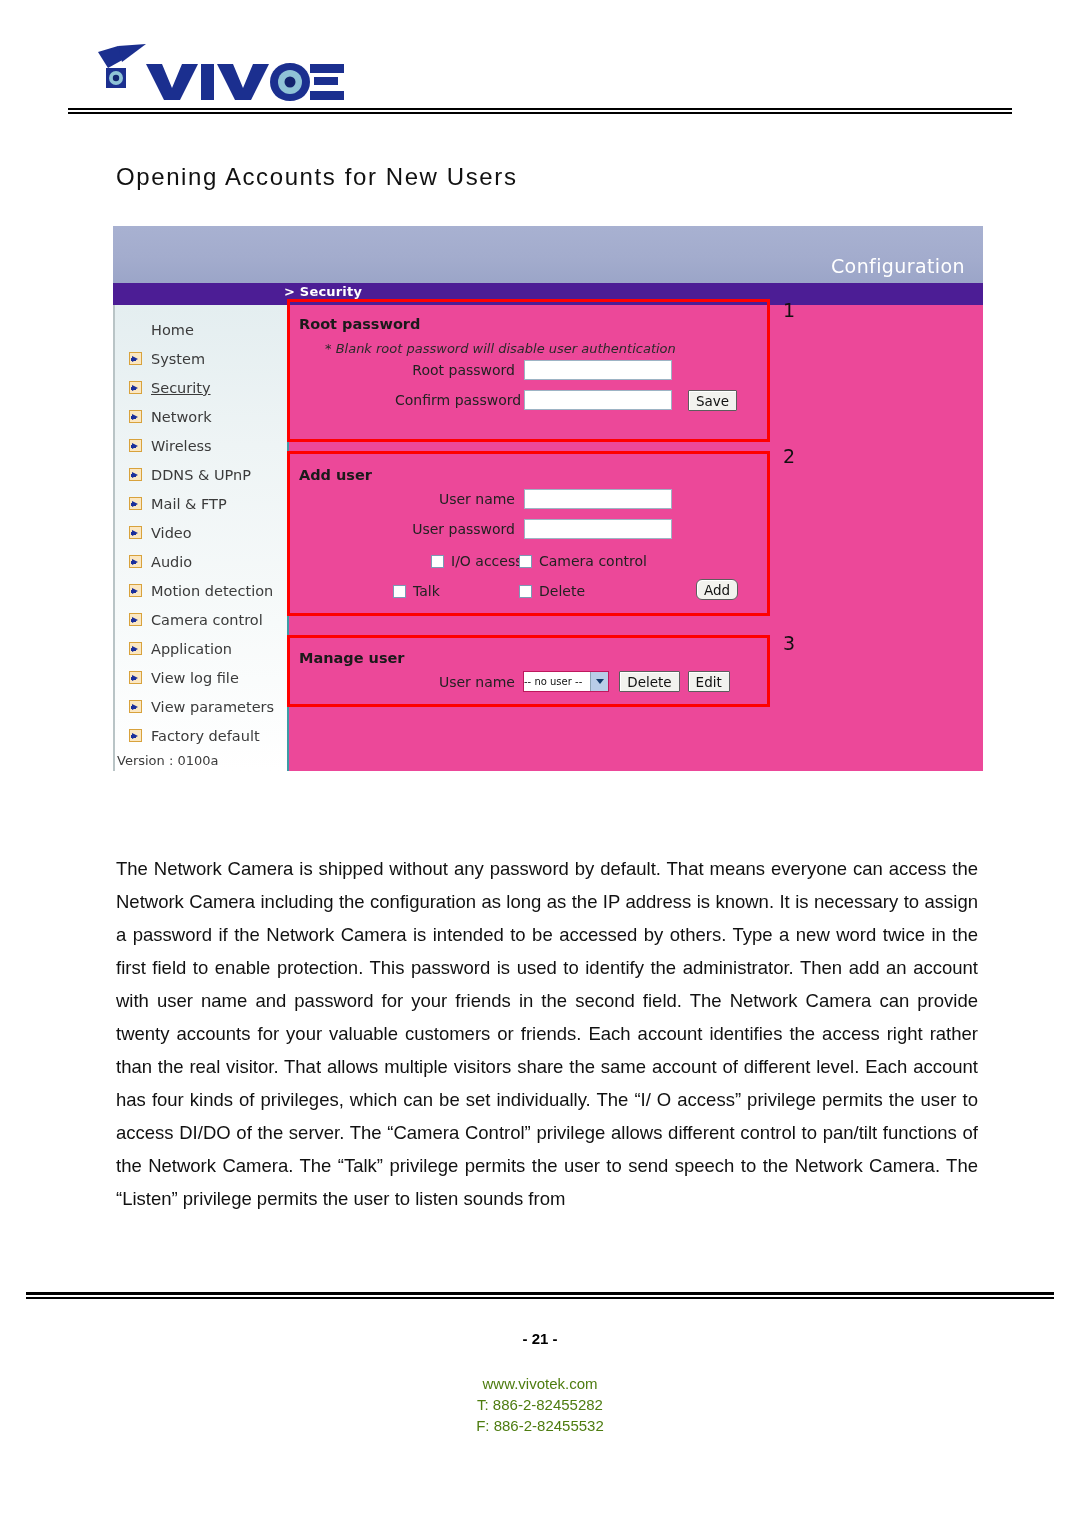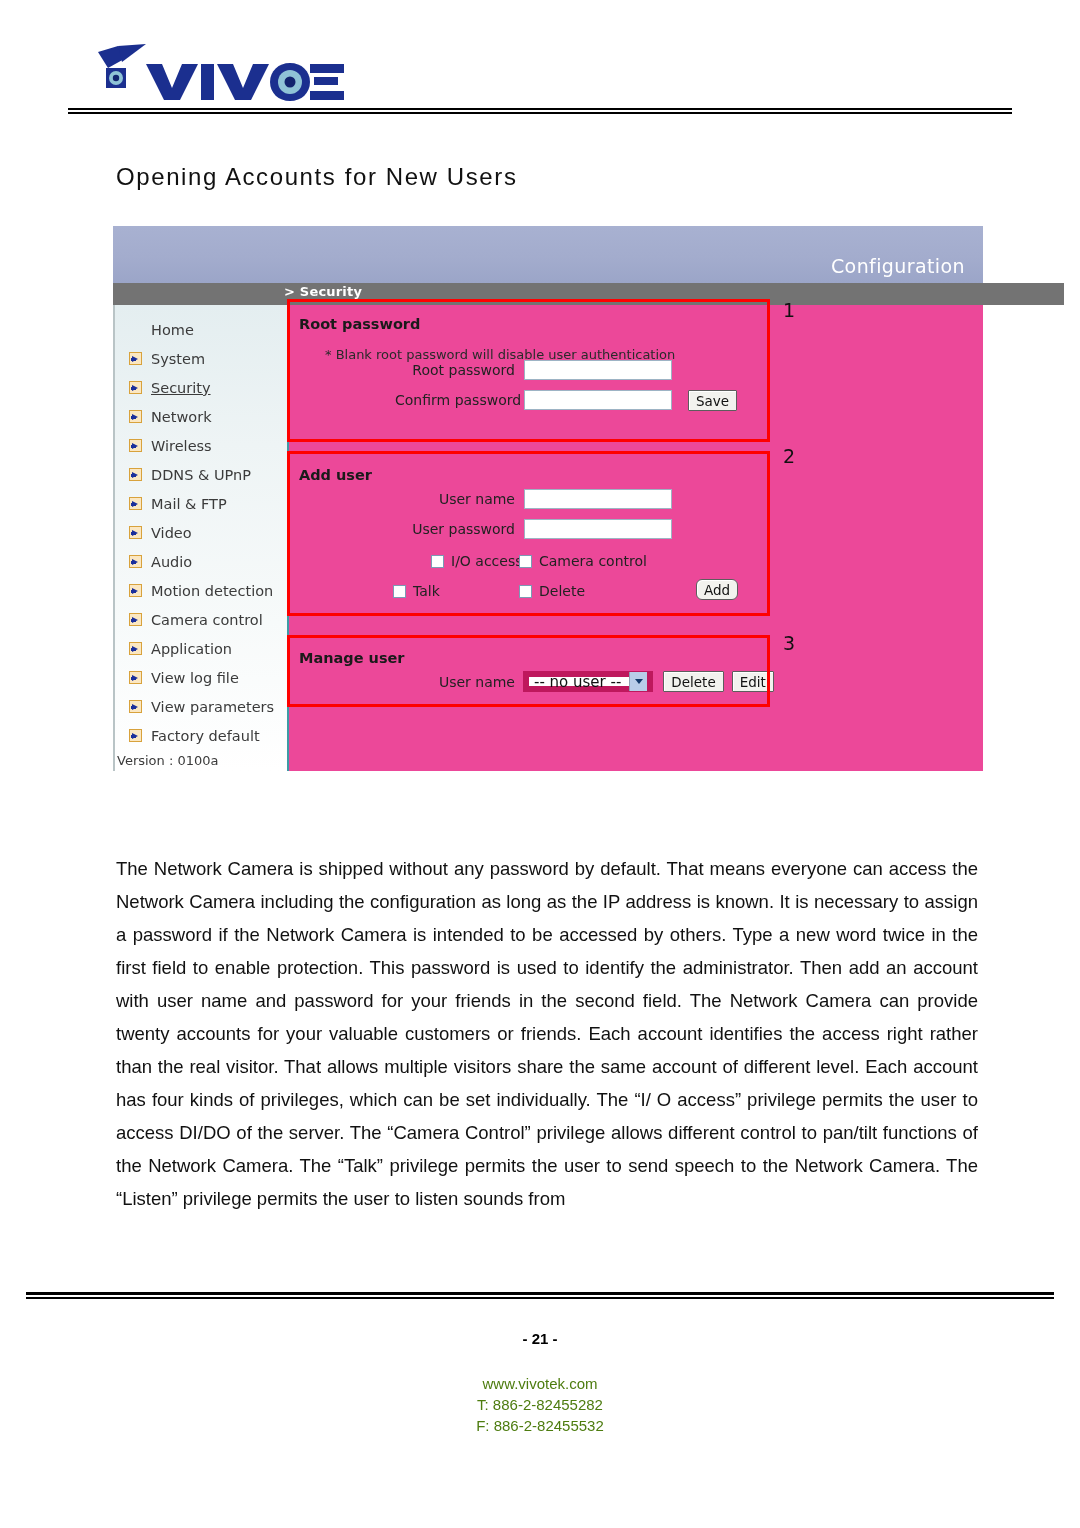--- a/index.html
+++ b/index.html
@@ -37,22 +37,22 @@
   .shot-topbar{
     position:absolute; left:0; top:0; width:870px; height:57px;
     background:linear-gradient(180deg,#a8b1d1 0%, #a3ACCD 55%, #9ba5c8 100%);
   }
   .shot-topbar .cfg {
     position:absolute; right:18px; bottom:6px;
     color:#ffffff; font-size:19px; letter-spacing:.4px;
     font-family:"DejaVu Sans", sans-serif;
   }
   .shot-subbar{
-    position:absolute; left:0; top:57px; width:951px; height:22px;
-    background:#737373;
+    position:absolute; left:0; top:57px; width:870px; height:22px;
+    background:#4c1d95;
   }
   .shot-subbar .crumb{
     position:absolute; left:171px; top:1px;
     font-size:13px; color:#ffffff; font-weight:bold;
     font-family:"DejaVu Sans", sans-serif;
     letter-spacing:.2px;
   }
 
   
   .shot-side{
@@ -137,22 +137,22 @@
   }
   .cbx{
     width:13px; height:13px; border:1px solid #7b9ab5; background:#fff;
     display:inline-block; margin-right:7px; vertical-align:middle;
   }
   .cbx-label{
     font-size:14px; color:#222; font-family:"DejaVu Sans", sans-serif; white-space:nowrap;
   }
   .sel{
     display:inline-flex; align-items:center; height:21px;
-    border:6px solid #be185d; background:#fff; font-size:15px;
-    font-family:"DejaVu Sans", sans-serif; color:#111; padding-left:5px; margin-left:8px;
+    border:1px solid #be185d; background:#fff; font-size:10px;
+    font-family:"DejaVu Sans", sans-serif; color:#111; margin-left:8px;
   }
   .sel .sel-txt{ padding-right:8px; white-space:nowrap; }
   .sel .sel-arrow{
     width:18px; height:19px; background:#b9cde8; display:flex;
     align-items:center; justify-content:center; border-left:1px solid #8ba3b5;
   }
   .sel .sel-arrow:after{
     content:""; width:0; height:0;
     border-left:4px solid transparent; border-right:4px solid transparent;
     border-top:5px solid #123a6b;
@@ -312,21 +312,21 @@
       </div>
       <div class="version">Version : 0100a</div>
     </div>
 
     <div class="side-divider"></div>
 
     <div class="shot-content">
 
       <div class="panel" style="left:0;top:0;width:482px;height:140px;">
         <div class="panel-title" style="position:absolute;left:10px;top:11px;">Root password</div>
-        <div class="panel-note" style="position:absolute;left:36px;top:42px;">* Blank root password will disable user authentication</div>
+        <div class="panel-note" style="position:absolute;left:36px;top:36px;font-style:italic;">* Blank root password will disable user authentication</div>
 
         <div class="frow" style="left:106px;top:55px;">
           <span class="flabel" style="width:120px;">Root password</span>
           <span class="ftext"></span>
         </div>
 
         <div class="frow" style="left:106px;top:85px;">
           <span class="flabel" style="width:120px;">Confirm password</span>
           <span class="ftext"></span>
         </div>

